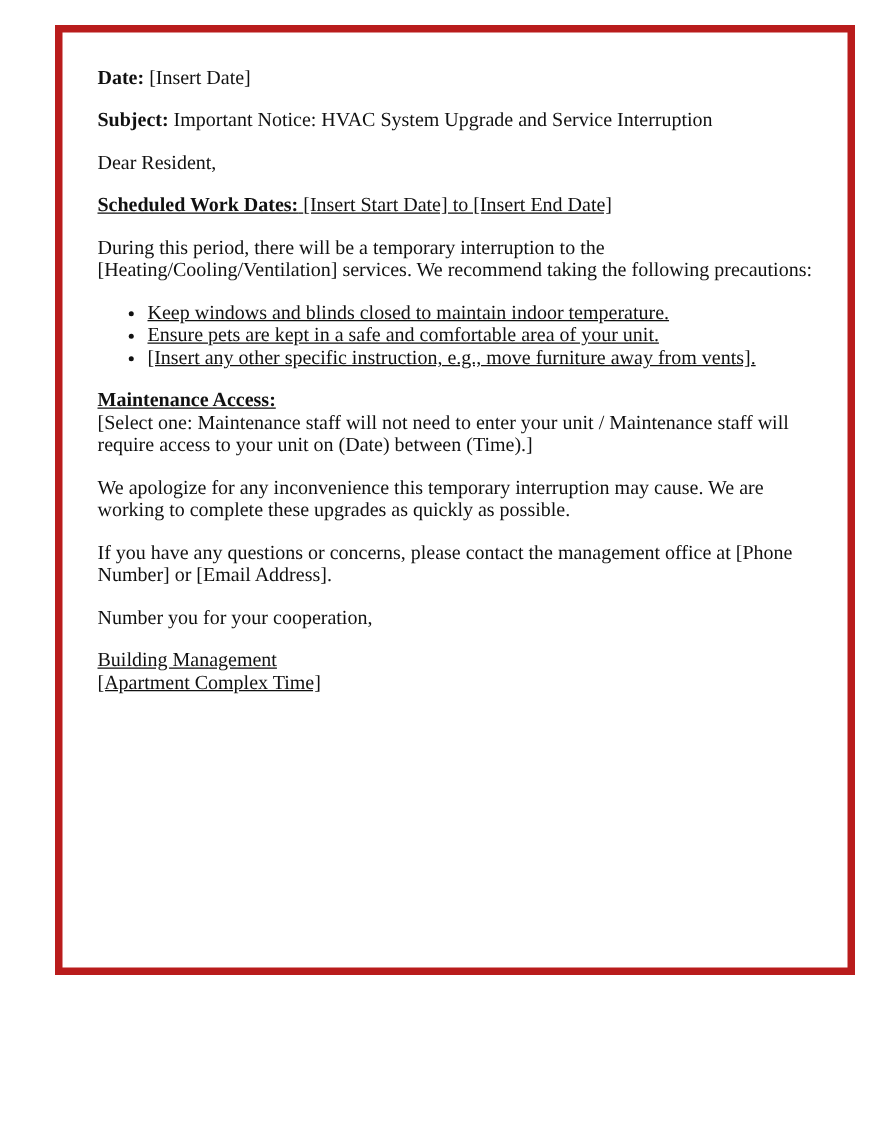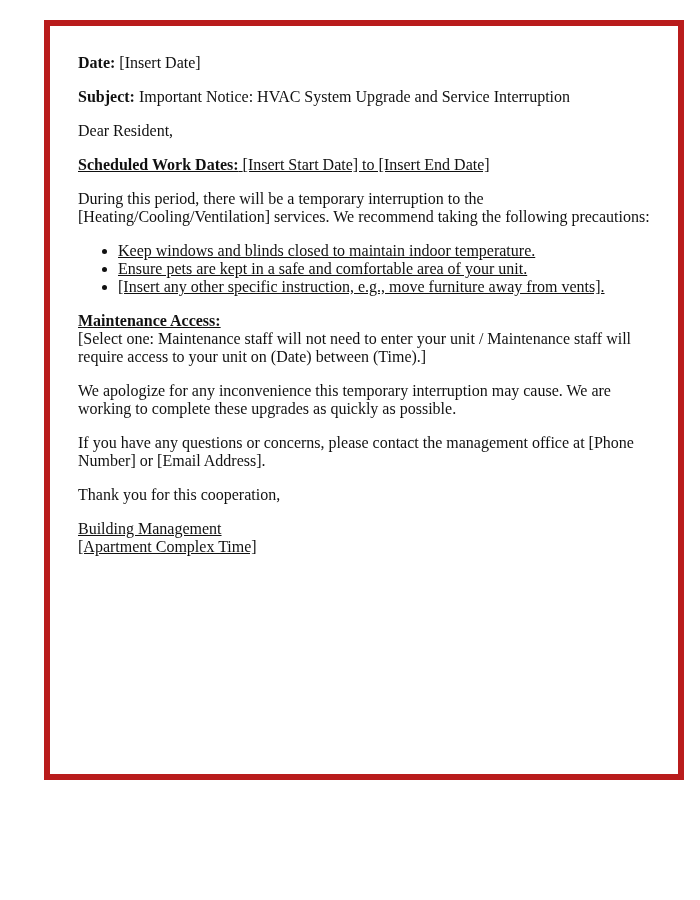--- a/index.html
+++ b/index.html
@@ -82,20 +82,20 @@
 
   <p>
     <span class="label block-line">Maintenance Access:</span>
     <span>[Select one: Maintenance staff will not need to enter your unit / Maintenance staff will require access to your unit on (Date) between (Time).]</span>
   </p>
 
   <p>We apologize for any inconvenience this temporary interruption may cause. We are working to complete these upgrades as quickly as possible.</p>
 
   <p>If you have any questions or concerns, please contact the management office at [Phone Number] or [Email Address].</p>
 
-  <p>Thank you for this cooperation,</p>
+  <p>Number you for your cooperation,</p>
 
   <p>
     <span class="block-line">Building Management</span>
     <span class="block-line">[Apartment Complex Time]</span>
   </p>
 
 </div>
 
 </body></html>

